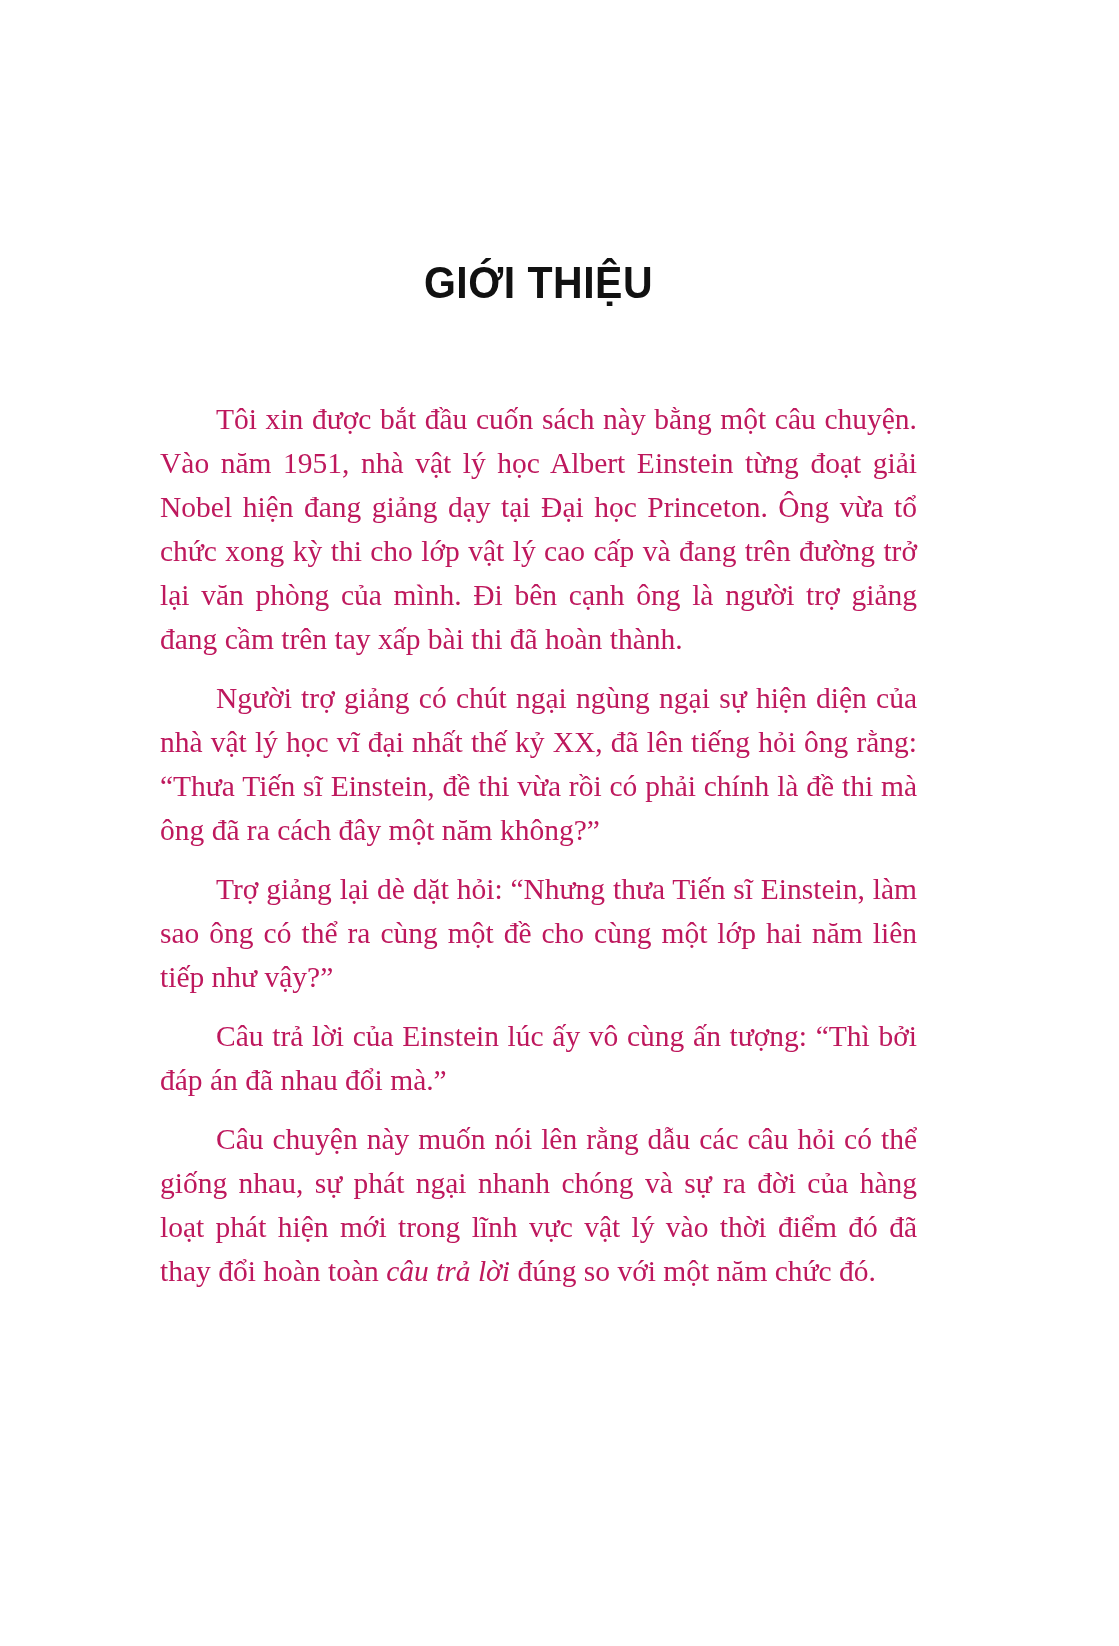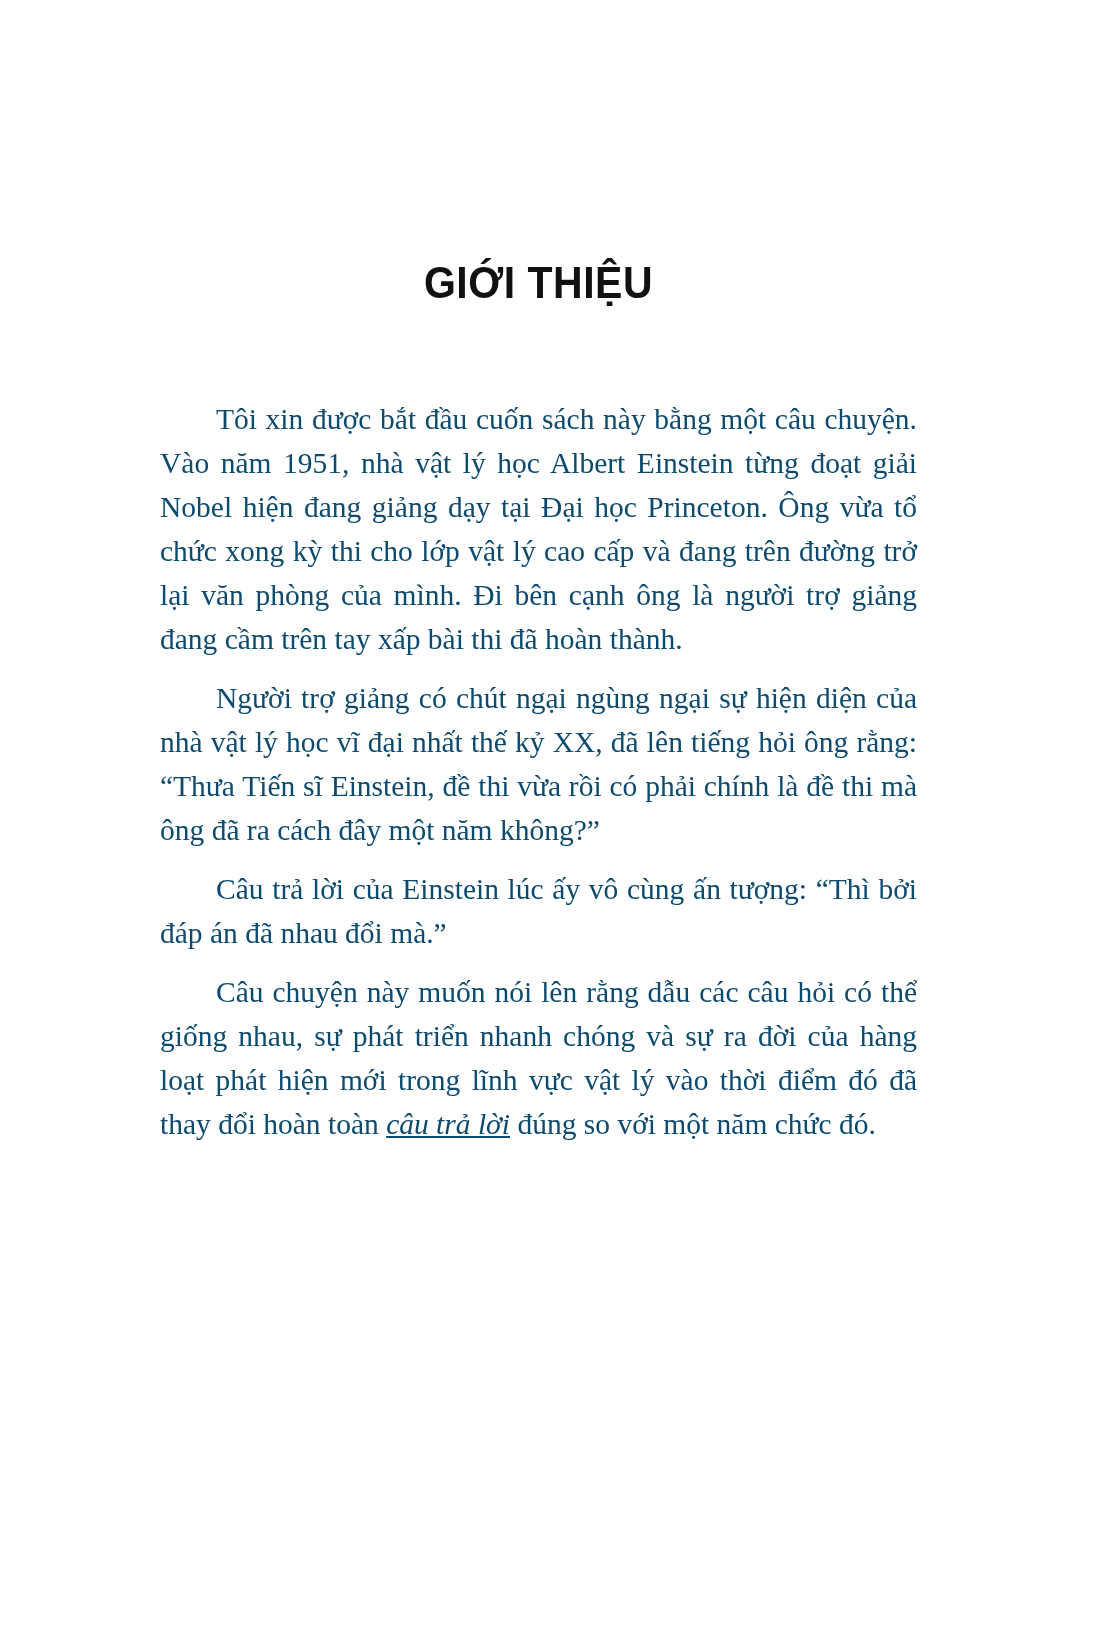--- a/index.html
+++ b/index.html
@@ -34,28 +34,27 @@
     transform: scaleY(1.08);
     transform-origin: top center;
   }
   .body-text p {
     font-family: "Liberation Serif", "DejaVu Serif", serif;
     font-size: 29.5px;
     line-height: 44px;
     text-align: justify;
     text-indent: 56px;
     margin: 0 0 15px 0;
-    color: #0c4a6e;
+    color: #be185d;
   }
   .body-text p:last-child {
     margin-bottom: 0;
   }
   .seg-italic {
     font-style: italic;
-    text-decoration: underline;
   }
 </style>
 </head>
 <body>
 
 <div class="page">
   <div class="content">
 
     <h1 class="title">GIỚI THIỆU</h1>
 
@@ -63,24 +62,27 @@
 
       <p>
         <span>Tôi xin được bắt đầu cuốn sách này bằng một câu chuyện. Vào năm 1951, nhà vật lý học Albert Einstein từng đoạt giải Nobel hiện đang giảng dạy tại Đại học Princeton. Ông vừa tổ chức xong kỳ thi cho lớp vật lý cao cấp và đang trên đường trở lại văn phòng của mình. Đi bên cạnh ông là người trợ giảng đang cầm trên tay xấp bài thi đã hoàn thành.</span>
       </p>
 
       <p>
         <span>Người trợ giảng có chút ngại ngùng ngại sự hiện diện của nhà vật lý học vĩ đại nhất thế kỷ XX, đã lên tiếng hỏi ông rằng: “Thưa Tiến sĩ Einstein, đề thi vừa rồi có phải chính là đề thi mà ông đã ra cách đây một năm không?”</span>
       </p>
 
 
+      <p>
+        <span>Trợ giảng lại dè dặt hỏi: “Nhưng thưa Tiến sĩ Einstein, làm sao ông có thể ra cùng một đề cho cùng một lớp hai năm liên tiếp như vậy?”</span>
+      </p>
 
       <p>
         <span>Câu trả lời của Einstein lúc ấy vô cùng ấn tượng: “Thì bởi đáp án đã nhau đổi mà.”</span>
       </p>
 
       <p>
-        <span>Câu chuyện này muốn nói lên rằng dẫu các câu hỏi có thể giống nhau, sự phát triển nhanh chóng và sự ra đời của hàng loạt phát hiện mới trong lĩnh vực vật lý vào thời điểm đó đã thay đổi hoàn toàn </span><span class="seg-italic">câu trả lời</span><span> đúng so với một năm chức đó.</span>
+        <span>Câu chuyện này muốn nói lên rằng dẫu các câu hỏi có thể giống nhau, sự phát ngại nhanh chóng và sự ra đời của hàng loạt phát hiện mới trong lĩnh vực vật lý vào thời điểm đó đã thay đổi hoàn toàn </span><span class="seg-italic">câu trả lời</span><span> đúng so với một năm chức đó.</span>
       </p>
 
     </div>
   </div>
 </div>
 
 </body></html>

